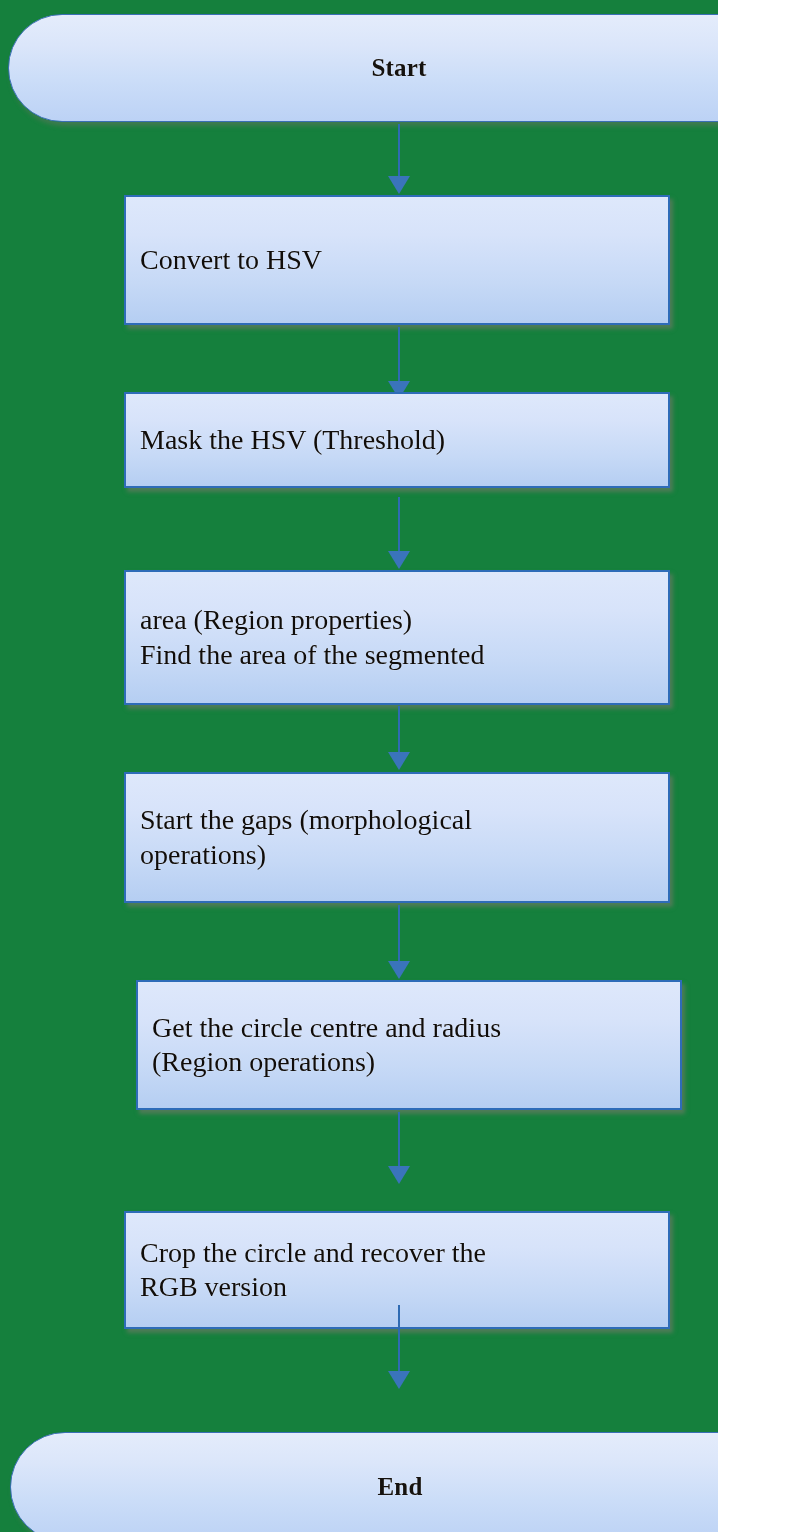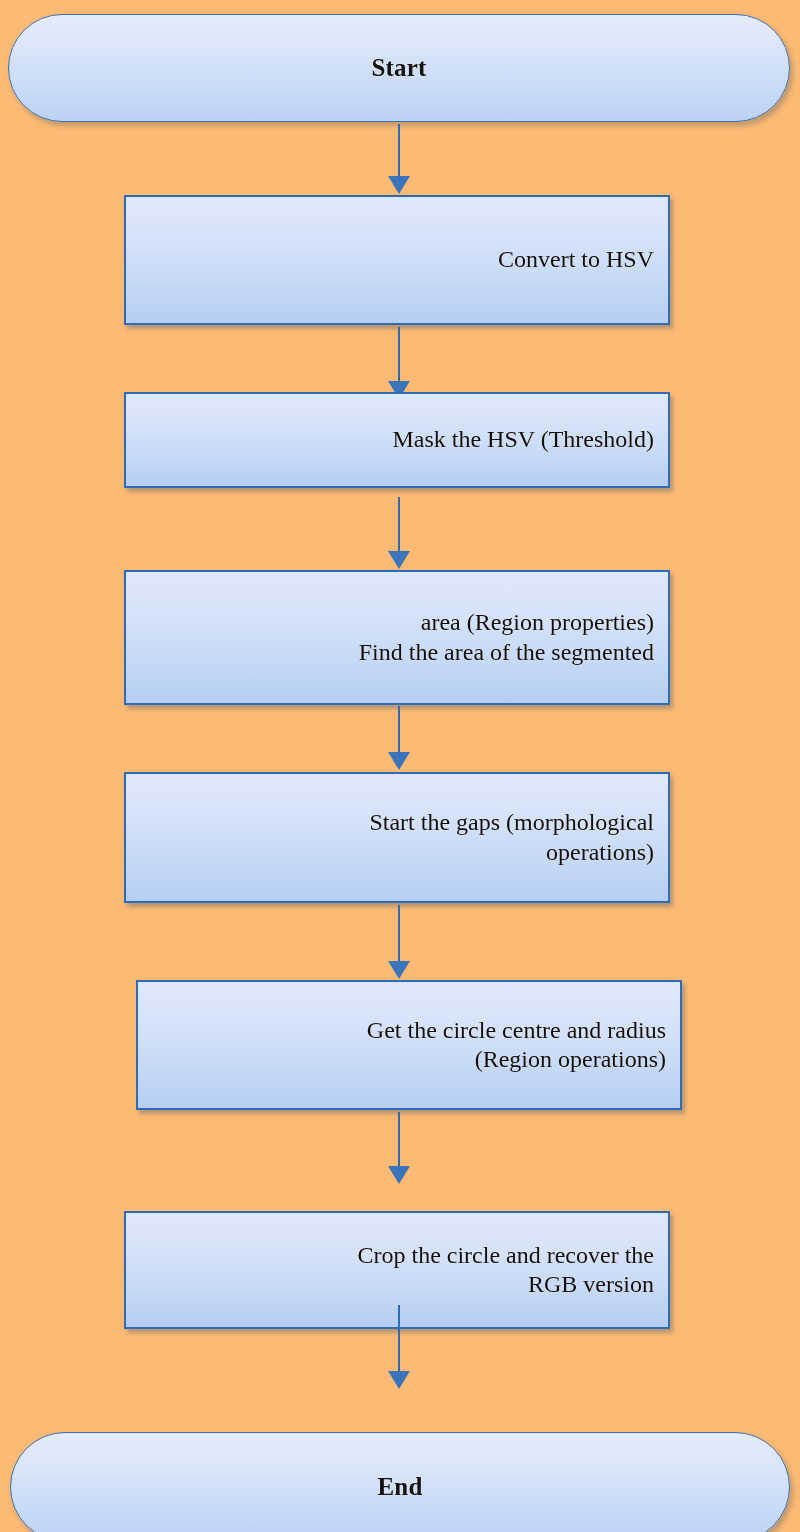--- a/index.html
+++ b/index.html
@@ -6,23 +6,23 @@
   html, body {
     margin: 0;
     padding: 0;
     background: #ffffff;
   }
   body {
     font-family: "Liberation Serif", "DejaVu Serif", serif;
   }
   #flowchart {
     position: relative;
-    width: 800px;
+    width: 718px;
     height: 1532px;
-    background: #fdba74;
+    background: #15803d;
     overflow: hidden;
   }
 
   
   .terminator {
     position: absolute;
     box-sizing: border-box;
     border: 1.6px solid #3a6fb5;
     border-radius: 9999px;
     background: linear-gradient(to bottom, #e4ecfb 0%, #dbe6fa 28%, #cbddf8 62%, #bcd2f5 100%);
@@ -45,24 +45,24 @@
     box-sizing: border-box;
     border: 2px solid #2e6cb8;
     background: linear-gradient(to bottom, #dee8fb 0%, #d7e3fa 30%, #c6d9f6 68%, #b5cef2 100%);
     box-shadow: 3px 4px 4px rgba(125,120,110,0.55);
     display: flex;
     align-items: center;
     justify-content: center;
     padding: 0 14px;
   }
   .process .label {
-    font-size: 24px;
+    font-size: 28px;
     line-height: 1.22;
     color: #100d0b;
-    text-align: right;
+    text-align: left;
     text-shadow: 0 0 1px rgba(255,255,255,0.8);
     width: 100%;
   }
   .process .label .ln {
     display: block;
   }
 
   
   .connector {
     position: absolute;

